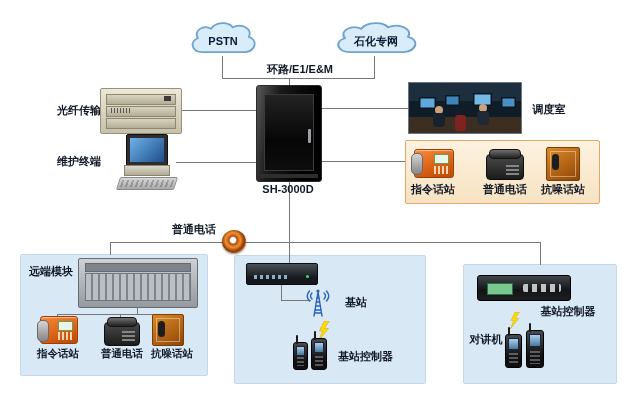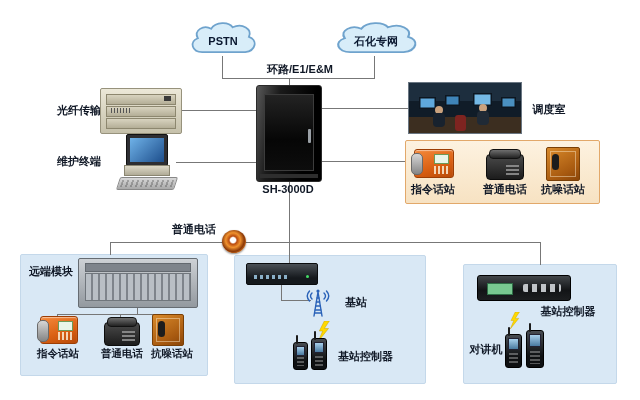--- a/index.html
+++ b/index.html
@@ -326,15 +326,15 @@
   <div class="radio" style="left:505px;top:334px;width:15px;height:32px">
     <div class="ant"></div>
     <div class="scr"></div>
     <div class="kp"></div>
   </div>
   <div class="radio" style="left:526px;top:330px;width:16px;height:36px">
     <div class="ant"></div>
     <div class="scr"></div>
     <div class="kp"></div>
   </div>
-  <div class="lbl" style="left:466px;top:343px;width:40px">对讲机</div>
+  <div class="lbl" style="left:466px;top:333px;width:40px">对讲机</div>
 
 </div>
 
 </body></html>

